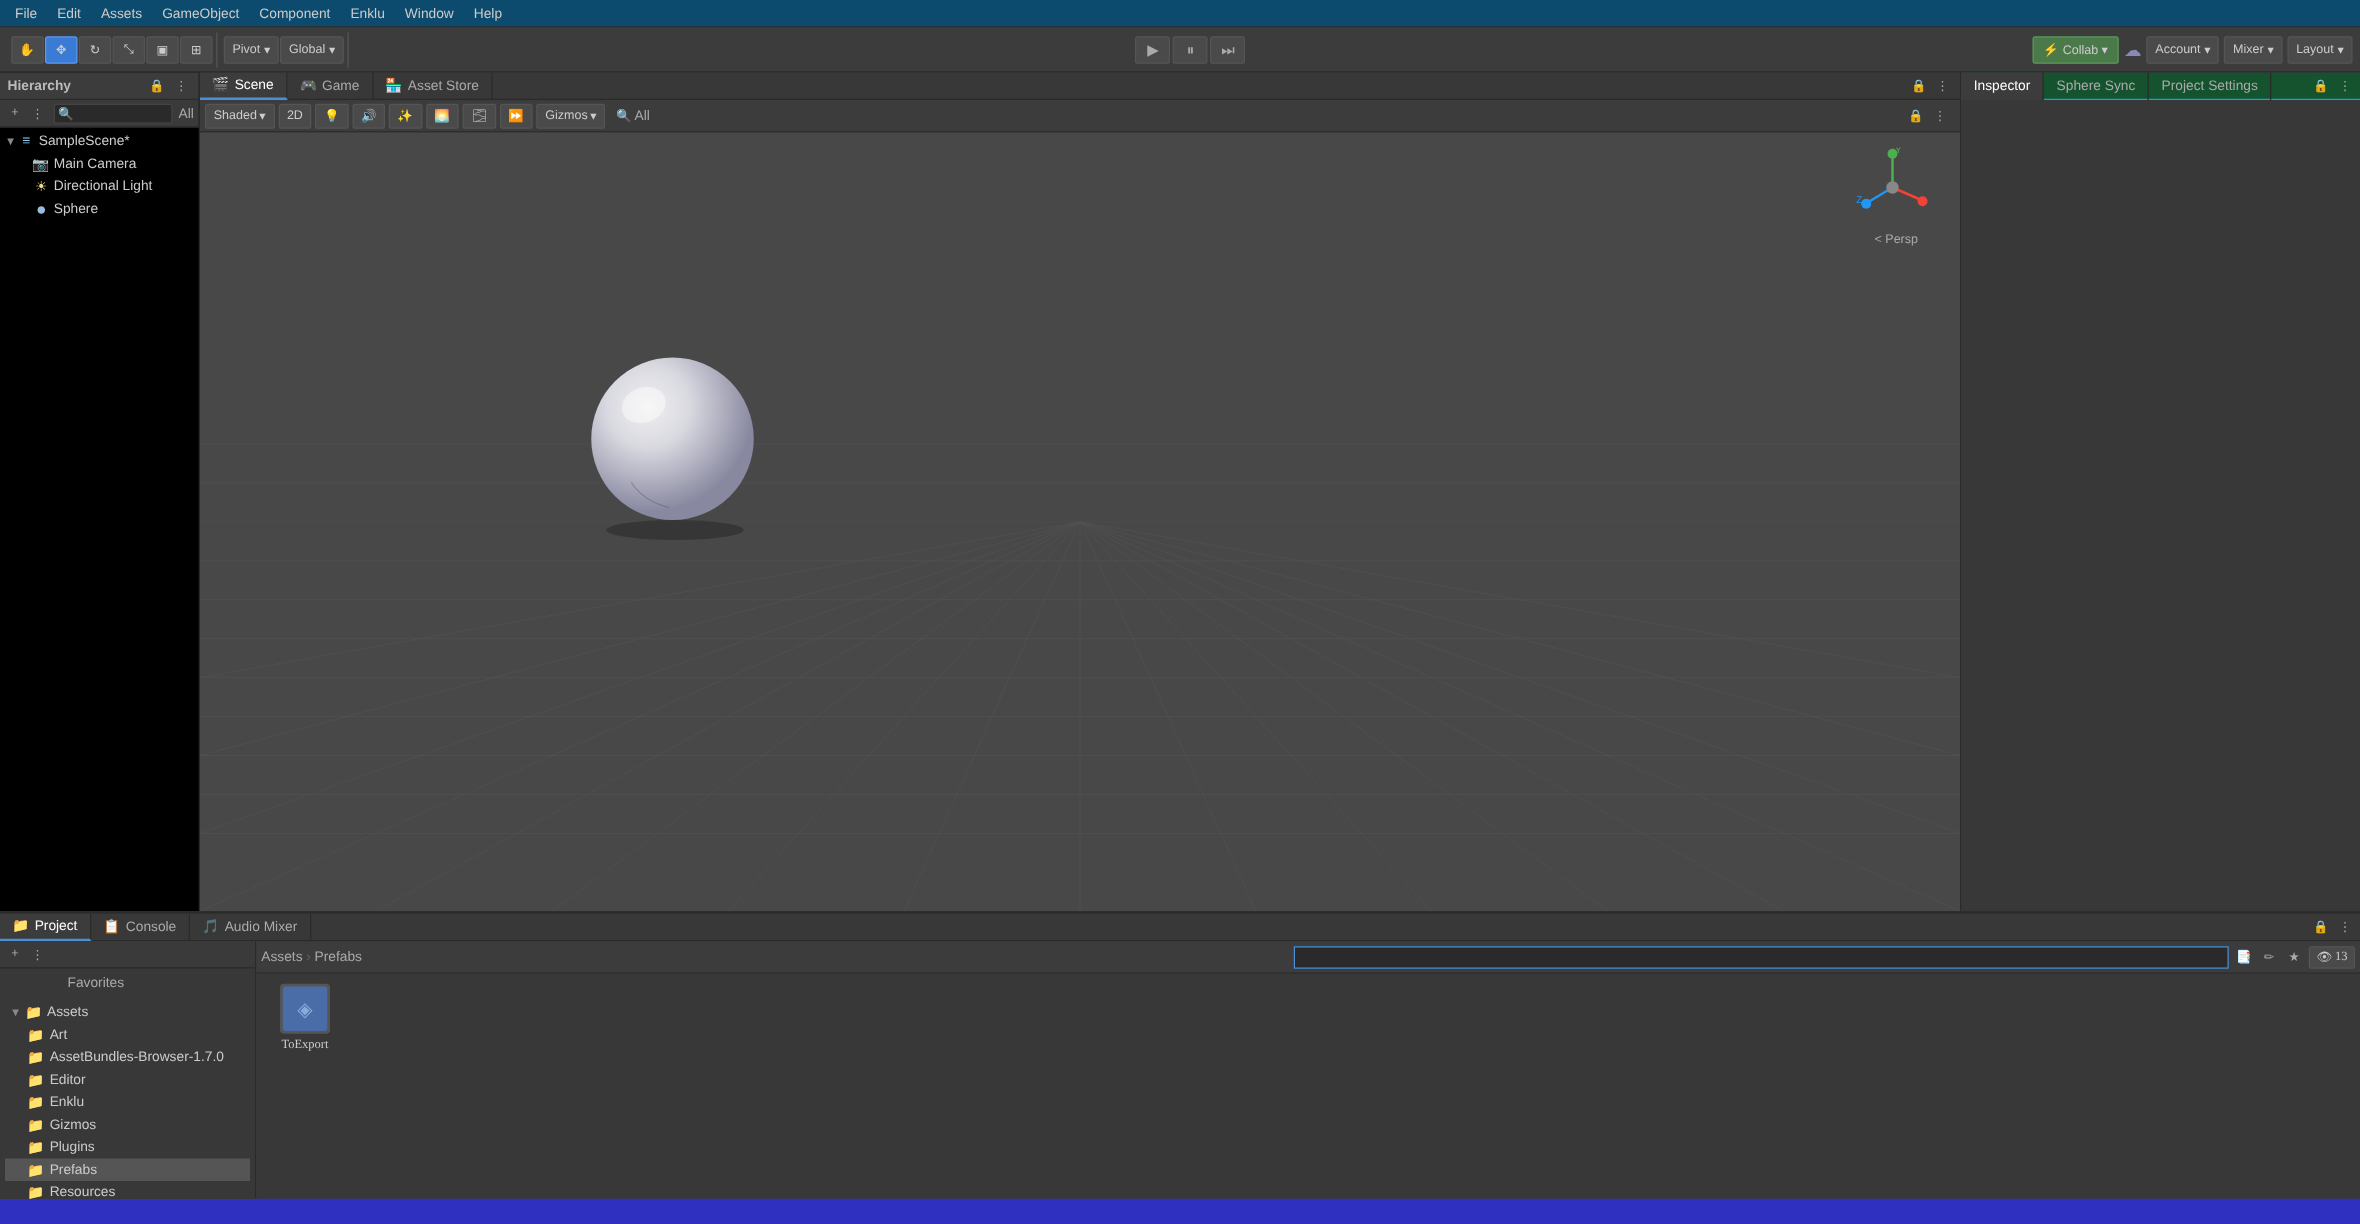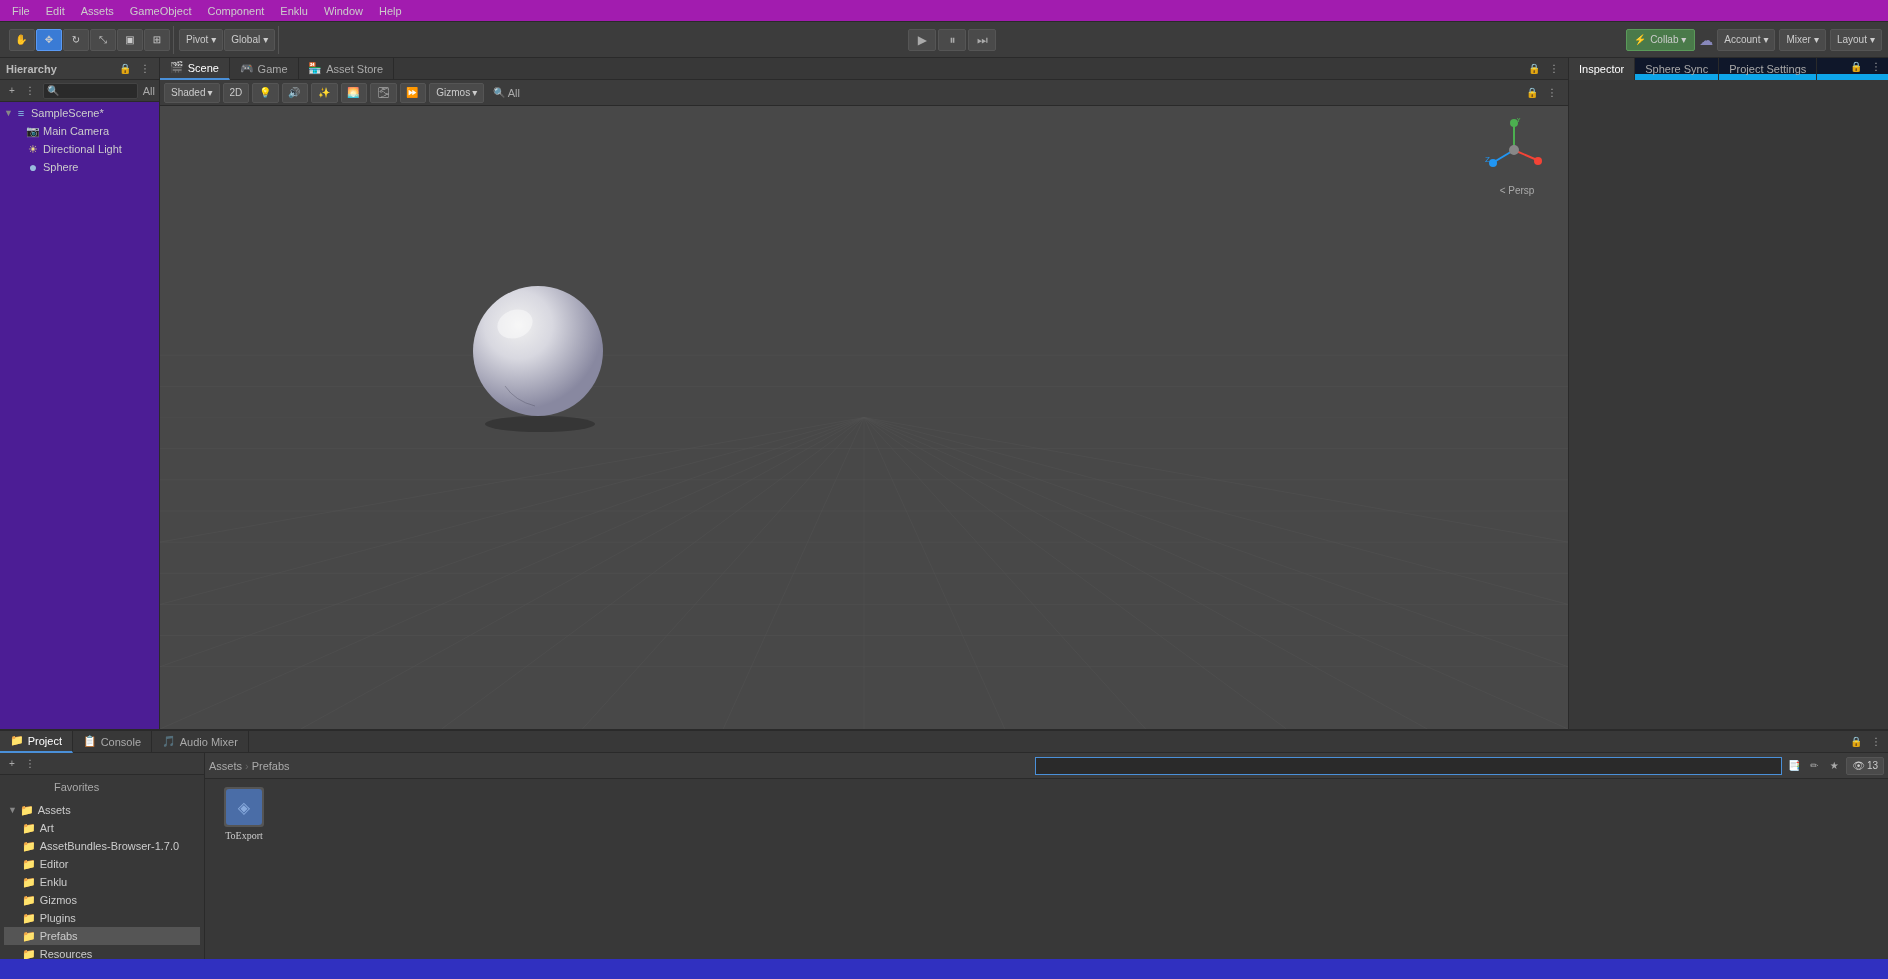--- a/index.html
+++ b/index.html
@@ -10,21 +10,21 @@
       font-size: 11px;
       height: 979px;
       width: 1888px;
       overflow: hidden;
       display: flex;
       flex-direction: column;
     }
 
     
     .menu-bar {
-      background: #a21caf;
+      background: #0c4a6e;
       height: 22px;
       display: flex;
       align-items: center;
       padding: 0 4px;
       border-bottom: 1px solid #2a2a2a;
       flex-shrink: 0;
     }
     .menu-item {
       padding: 2px 8px;
       cursor: pointer;
@@ -127,21 +127,21 @@
     
     .main-area {
       display: flex;
       flex: 1;
       overflow: hidden;
     }
 
     
     .hierarchy-panel {
       width: 160px;
-      background: #4c1d95;
+      background: #000000;
       border-right: 1px solid #2a2a2a;
       display: flex;
       flex-direction: column;
       flex-shrink: 0;
     }
     .panel-header {
       background: #3c3c3c;
       padding: 4px 6px;
       display: flex;
       align-items: center;
@@ -269,22 +269,22 @@
     .right-panel {
       width: 320px;
       background: #383838;
       border-left: 1px solid #2a2a2a;
       display: flex;
       flex-direction: column;
       flex-shrink: 0;
     }
     .right-panel-tabs {
       display: flex;
-      background: #0f172a;
-      border-bottom: 6px solid #0ea5e9;
+      background: #14532d;
+      border-bottom: 1px solid #0ea5e9;
       height: 22px;
     }
     .right-tab {
       padding: 2px 10px;
       cursor: pointer;
       color: #aaa;
       font-size: 11px;
       display: flex;
       align-items: center;
       height: 22px;
@@ -769,21 +769,21 @@
           <span class="breadcrumb-item">Prefabs</span>
         </div>
         <div style="flex:1;"></div>
 
         <input class="search-input" type="text" style="width: 230px;">
         <div class="small-icon-btn">📑</div>
         <div class="small-icon-btn">✏</div>
         <div class="small-icon-btn">★</div>
         <div style="background:#4a4a4a;border:1px solid #555;color:#ccc;height:18px;padding:0 5px;display:flex;align-items:center;font-size:10px;border-radius:2px;cursor:pointer;">
           <span>👁</span>
-          <span style="margin-left:2px;">13</span>
+          <span style="margin-left:2px;font-family:Liberation Serif, serif;">13</span>
         </div>
       </div>
 
       <div class="project-main">
         
         <div class="asset-item">
           <div class="asset-icon">
             <svg width="36" height="36" viewBox="0 0 36 36" xmlns="http://www.w3.org/2000/svg">
               <rect width="36" height="36" rx="3" fill="#4a6da7"></rect>
               <text x="50%" y="55%" text-anchor="middle" dominant-baseline="middle" font-size="16" fill="#88aadd">◈</text>

